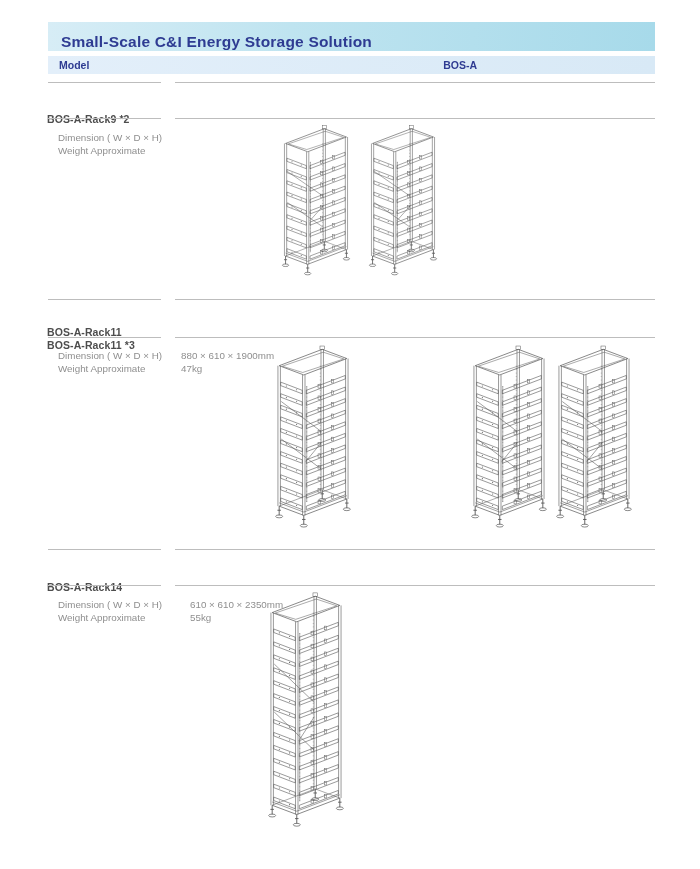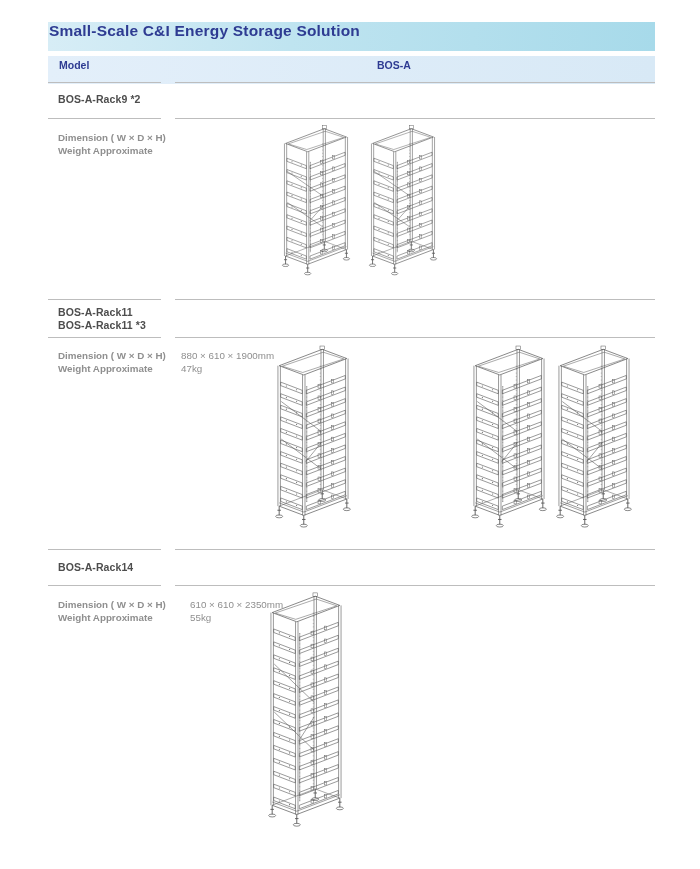--- a/index.html
+++ b/index.html
@@ -6,54 +6,55 @@
   .page{
     position:relative;
     width:700px;height:869px;
     background:#ffffff;
     font-family:"Liberation Sans", sans-serif;
     overflow:hidden;
   }
   .title-bar{
     position:absolute;left:48px;top:22px;width:607px;height:29px;
     background:linear-gradient(90deg,#d7edf6 0%,#bfe4f0 40%,#a7daea 100%);
-    display:flex;align-items:flex-start;box-sizing:border-box;padding-left:1px;
+    display:flex;align-items:flex-end;box-sizing:border-box;padding-left:13px;
   }
   .title-bar .title{
     font-size:15.5px;font-weight:bold;color:#2e3b92;letter-spacing:0.2px;
   }
   .cols-row{
-    position:absolute;left:48px;top:56px;width:607px;height:28px;
+    position:absolute;left:48px;top:56px;width:607px;height:18px;
     background:linear-gradient(90deg,#e3effa 0%,#d8e9f6 100%);
   }
   .cols-row .col-model{
     position:absolute;left:11px;top:0;height:18px;line-height:18px;
     font-size:10.5px;font-weight:bold;color:#2e3b92;
   }
   .cols-row .col-product{
     position:absolute;left:329px;top:0;width:100px;height:18px;line-height:18px;
-    text-align:left;font-size:10.5px;font-weight:bold;color:#2e3b92;
+    text-align:right;font-size:10.5px;font-weight:bold;color:#2e3b92;
   }
   .divider{position:absolute;height:1px;background:#bdbdbd;}
   .divider.left-col{left:48px;width:113px;}
   .divider.right-col{left:175px;width:480px;}
   .model-name{
-    position:absolute;left:58px;
+    position:absolute;left:47px;
     font-size:10.5px;font-weight:bold;color:#4d4d4d;line-height:12.5px;
     letter-spacing:0.1px;
+    margin-top:20px;
   }
   .desc{
     position:absolute;left:178px;
     font-size:10px;color:#8f8f8f;line-height:12.5px;
   }
   .dim-labels,.dim-values{
     position:absolute;
     font-size:9.8px;color:#8f8f8f;line-height:13px;
   }
-  .dim-labels{left:58px;font-weight:bold;}
+  .dim-labels{left:58px;}
   .rack-group{
     position:absolute;display:flex;align-items:flex-start;
   }
   .rack-group svg{display:block;flex:0 0 auto;}
 </style>
 </head>
 <body>
 
 <div class="page">
 

